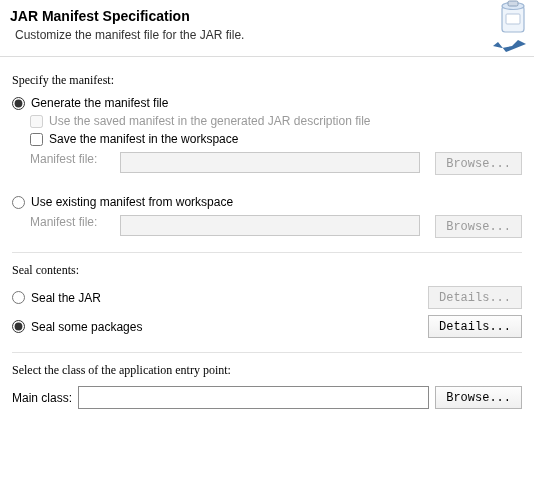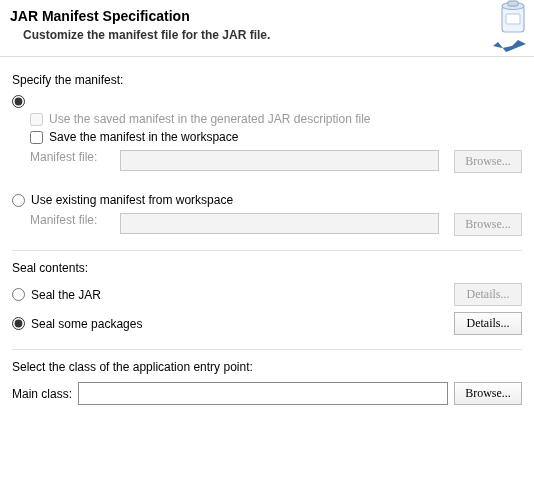--- a/index.html
+++ b/index.html
@@ -19,36 +19,36 @@
     height: 57px;
   }
   .header h1 {
     margin: 0 0 4px 0;
     font-size: 14px;
     font-weight: bold;
   }
   .header .sub {
     font-size: 12px;
     color: #333;
-    margin-left: 13px;
-    font-weight: bold;
+    margin-left: 5px;
   }
   .banner-icon {
     position: absolute;
     right: 6px;
     top: 0px;
     width: 60px;
     height: 54px;
   }
   .body {
     padding: 12px 12px 8px 12px;
   }
   .section-label {
     margin: 4px 0 8px 0;
     color: #000;
+    font-family: Liberation Serif, serif;
   }
   .radio-row, .check-row {
     display: flex;
     align-items: center;
     margin: 4px 0;
     gap: 6px;
   }
   .indent1 { margin-left: 18px; }
   .indent05 { margin-left: 0px; }
   input[type=radio], input[type=checkbox] {
@@ -80,21 +80,21 @@
   .field-row input[type=text]:disabled {
     background: #f3f3f3;
     color: #9a9a9a;
   }
   button.win {
     height: 23px;
     min-width: 68px;
     padding: 0 10px;
     border: 1px solid #b5b5b5;
     background: linear-gradient(#fdfdfd,#efefef);
-    font-family: Liberation Serif, serif;
+    font-family: Liberation Mono, monospace;
     font-size: 12px;
     color: #000;
     cursor: pointer;
   }
   button.win:disabled {
     color: #9a9a9a;
     border-color: #cfcfcf;
     background: #f2f2f2;
     cursor: default;
   }
@@ -152,20 +152,21 @@
     </svg>
   </div>
 </div>
 
 <div class="body">
 
   <div class="section-label">Specify the manifest:</div>
 
   <div class="radio-row indent05">
     <input type="radio" name="manifest-mode" checked="" style="">
+    <span>Generate the manifest file</span>
   </div>
 
   <div class="check-row indent1">
     <input type="checkbox" disabled="" style="">
     <span class="disabled-text">Use the saved manifest in the generated JAR description file</span>
   </div>
 
   <div class="check-row indent1">
     <input type="checkbox" style="">
     <span>Save the manifest in the workspace</span>

